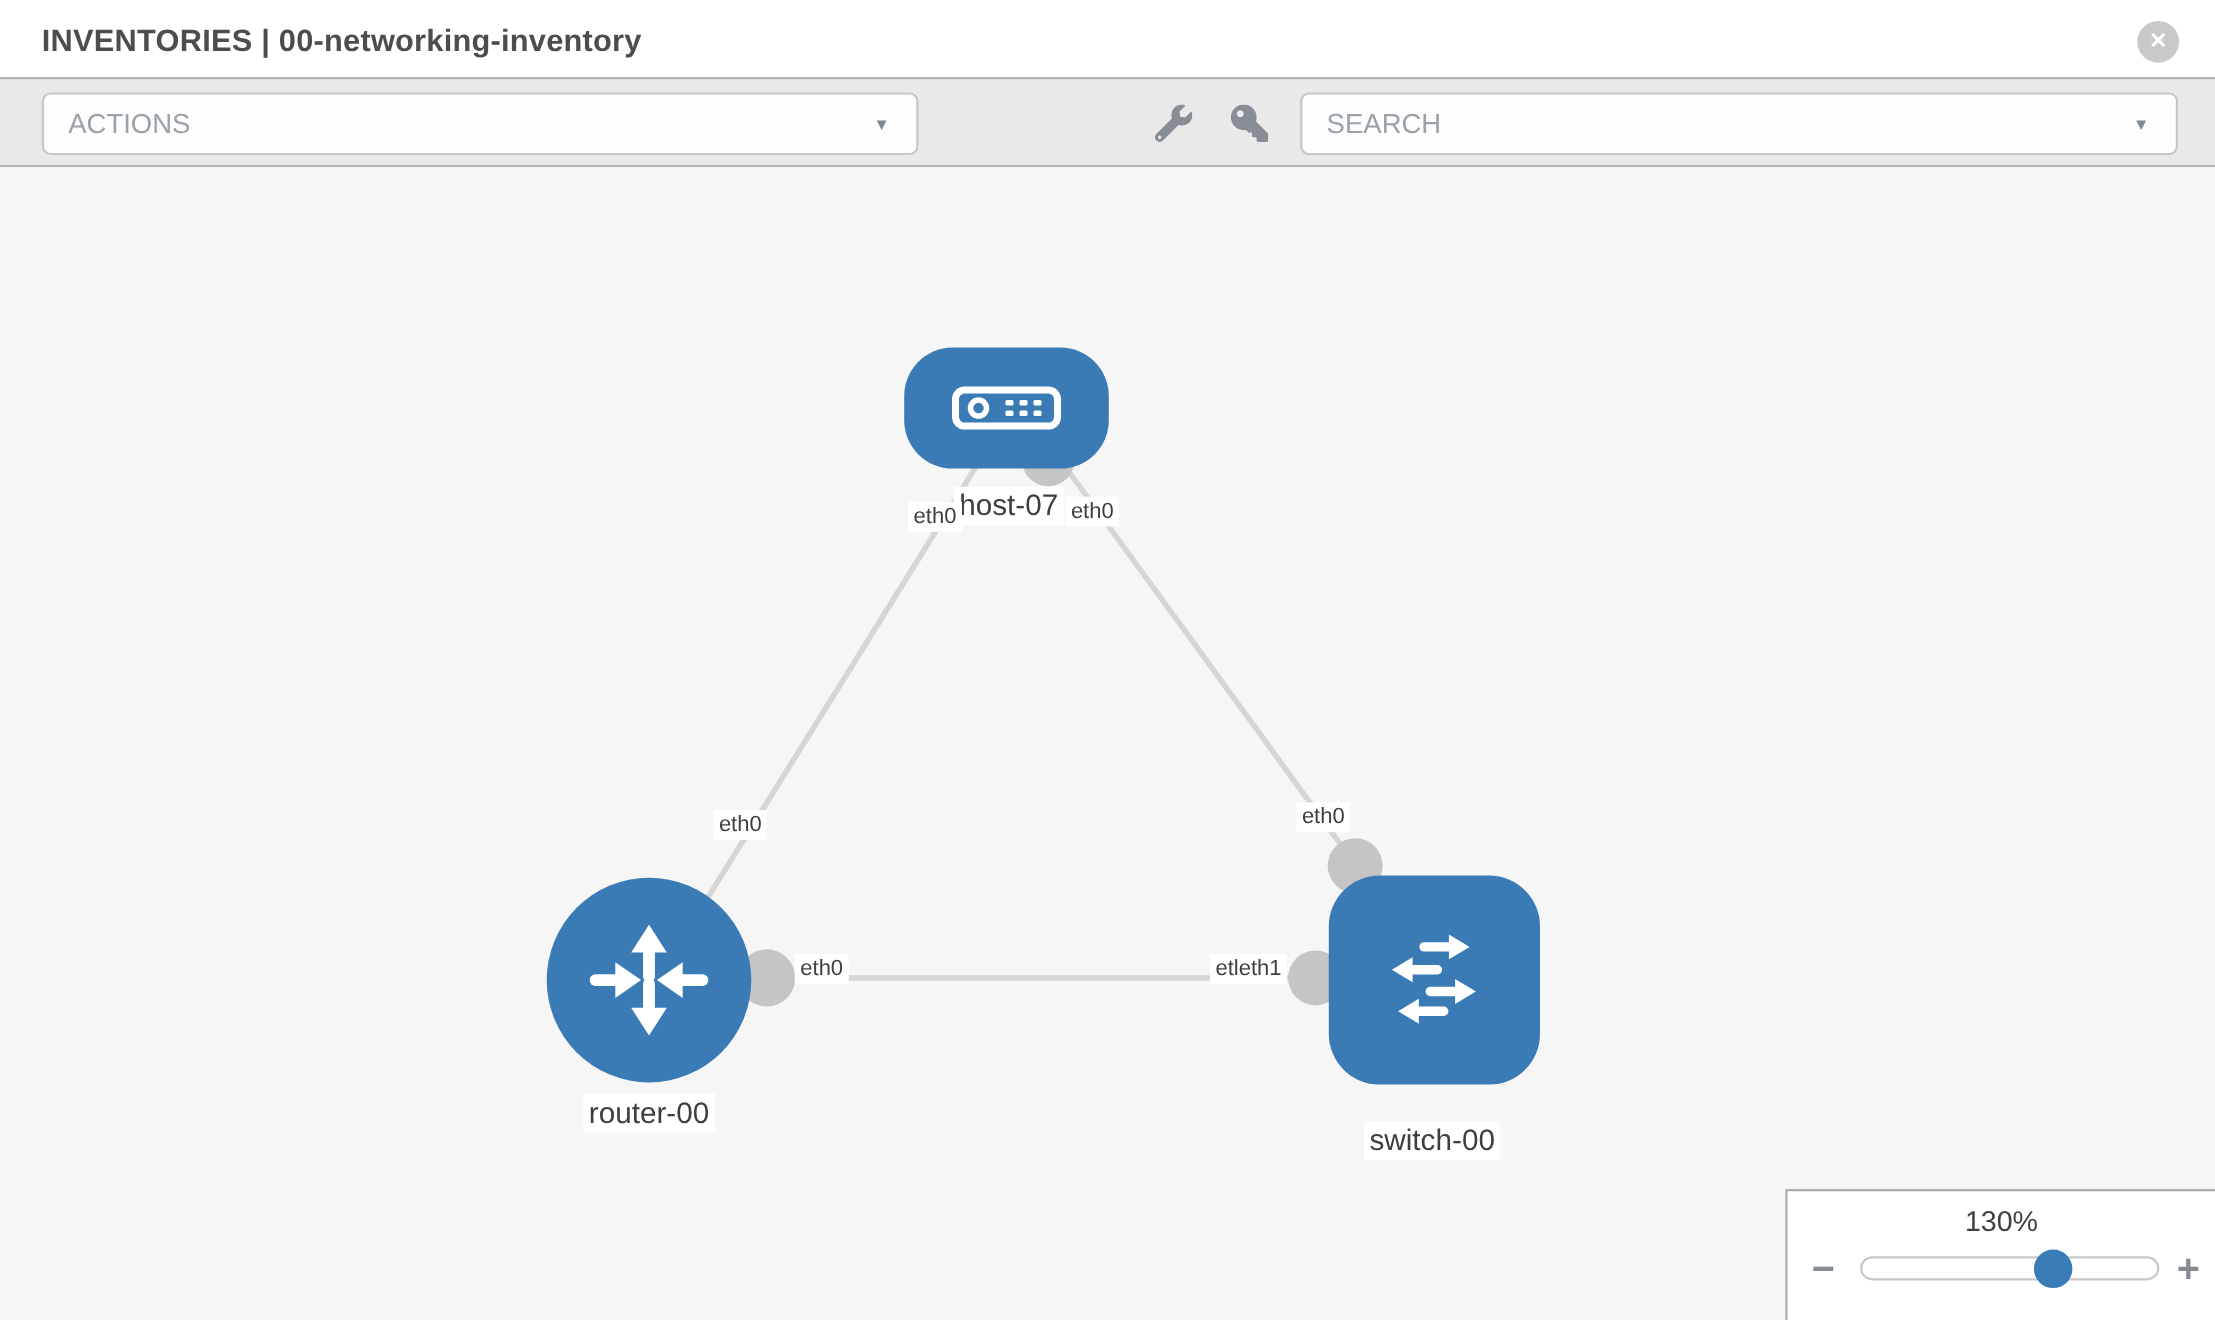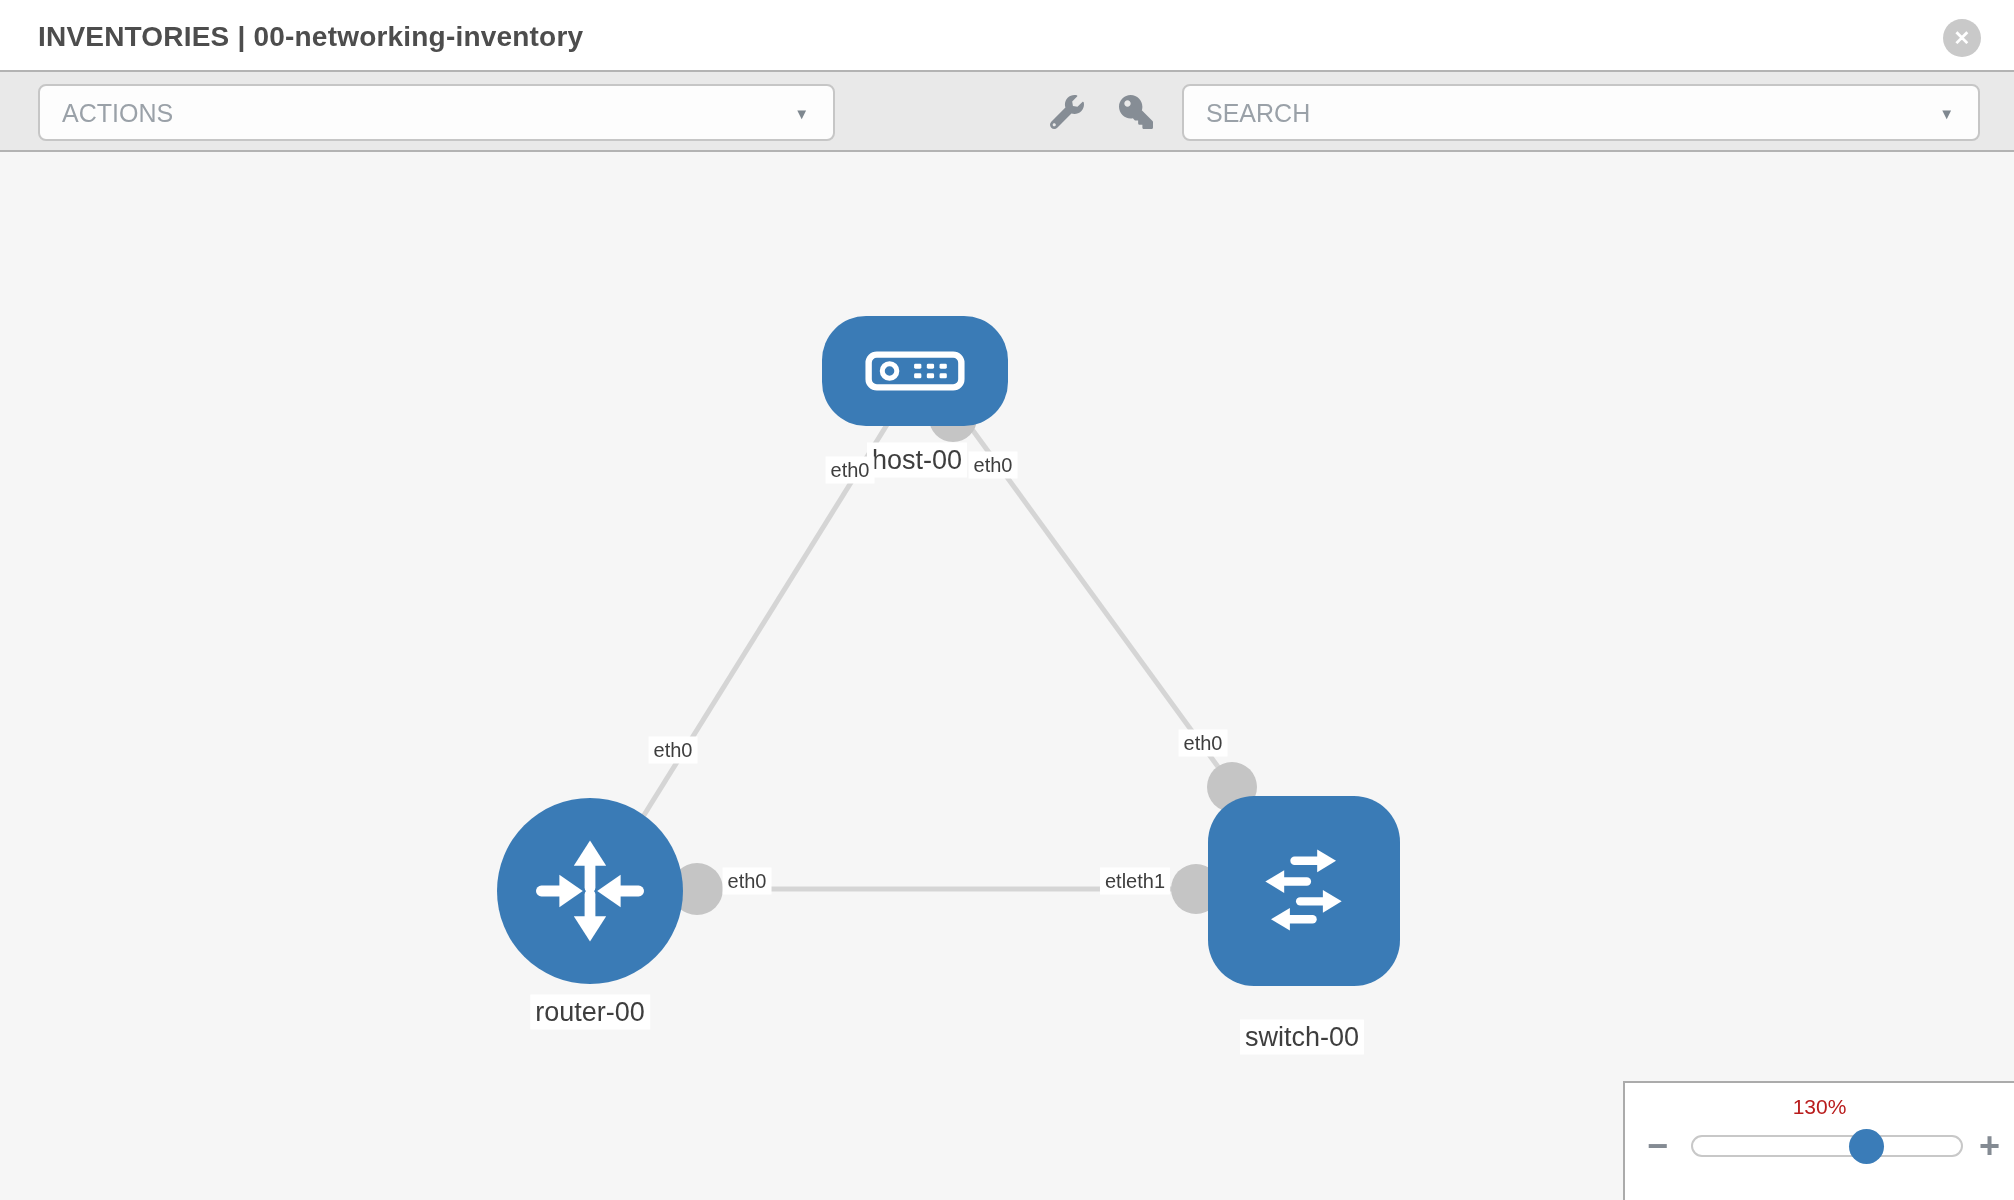--- a/index.html
+++ b/index.html
@@ -44,21 +44,21 @@
   .n-switch { left:1208px; top:644px; width:192px; height:190px; border-radius:46px; }
 
   .tag { position:absolute; z-index:3; transform:translate(-50%,-50%); background:#ffffff;
          color:#3e3e3e; white-space:nowrap; padding:2px 5px; }
   .tag-node { font-size:27px; }
   .tag-if   { font-size:20px; }
 
   
   .zoom-panel { position:absolute; left:1623px; top:929px; width:393px; height:121px;
                 background:#ffffff; border:2px solid #ababab; z-index:4; }
-  .zoom-pct { text-align:center; margin-top:12px; font-size:21px; color:#b91c1c; }
+  .zoom-pct { text-align:center; margin-top:12px; font-size:26px; color:#404040; }
   .zoom-row { position:relative; height:50px; margin-top:2px; }
   .zoom-minus,.zoom-plus { position:absolute; top:0; height:50px; background:transparent; border:none;
                 cursor:pointer; font-size:36px; font-weight:bold; color:#848b93; line-height:44px; font-family:"Liberation Sans",sans-serif; }
   .zoom-minus { left:22px; }
   .zoom-plus  { right:14px; }
   .zoom-track { position:absolute; left:66px; top:14px; width:272px; height:22px; background:#ffffff;
                 border:2px solid #c8c8c8; border-radius:12px; cursor:pointer; }
   .zoom-handle { position:absolute; left:156px; top:-8px; width:35px; height:35px; border-radius:50%;
                  background:#3a7cb8; cursor:grab; }
 </style>
@@ -148,21 +148,21 @@
           <line x1="45" y1="60" x2="73" y2="60"></line>
           <polygon points="29,60 49,48 49,72" stroke="none"></polygon>
           <line x1="66" y1="81" x2="94" y2="81"></line>
           <polygon points="110,81 90,69 90,93" stroke="none"></polygon>
           <line x1="51" y1="100" x2="79" y2="100"></line>
           <polygon points="35,100 55,88 55,112" stroke="none"></polygon>
         </g>
       </svg>
     </div>
 
-    <div class="tag tag-node" style="left:917px;  top:308px;">host-00</div>
+    <div class="tag tag-node" style="left:917px;  top:308px;">host-07</div>
     <div class="tag tag-node" style="left:590px;  top:860px;">router-00</div>
     <div class="tag tag-node" style="left:1302px; top:860px;margin-top:25px;">switch-00</div>
 
     <div class="tag tag-if" style="left:850px;  top:318px;">eth0</div>
     <div class="tag tag-if" style="left:993px;  top:313px;">eth0</div>
     <div class="tag tag-if" style="left:673px;  top:598px;">eth0</div>
     <div class="tag tag-if" style="left:1203px; top:591px;">eth0</div>
     <div class="tag tag-if" style="left:747px;  top:729px;">eth0</div>
     <div class="tag tag-if" style="left:1135px; top:729px;">etleth1</div>
 

